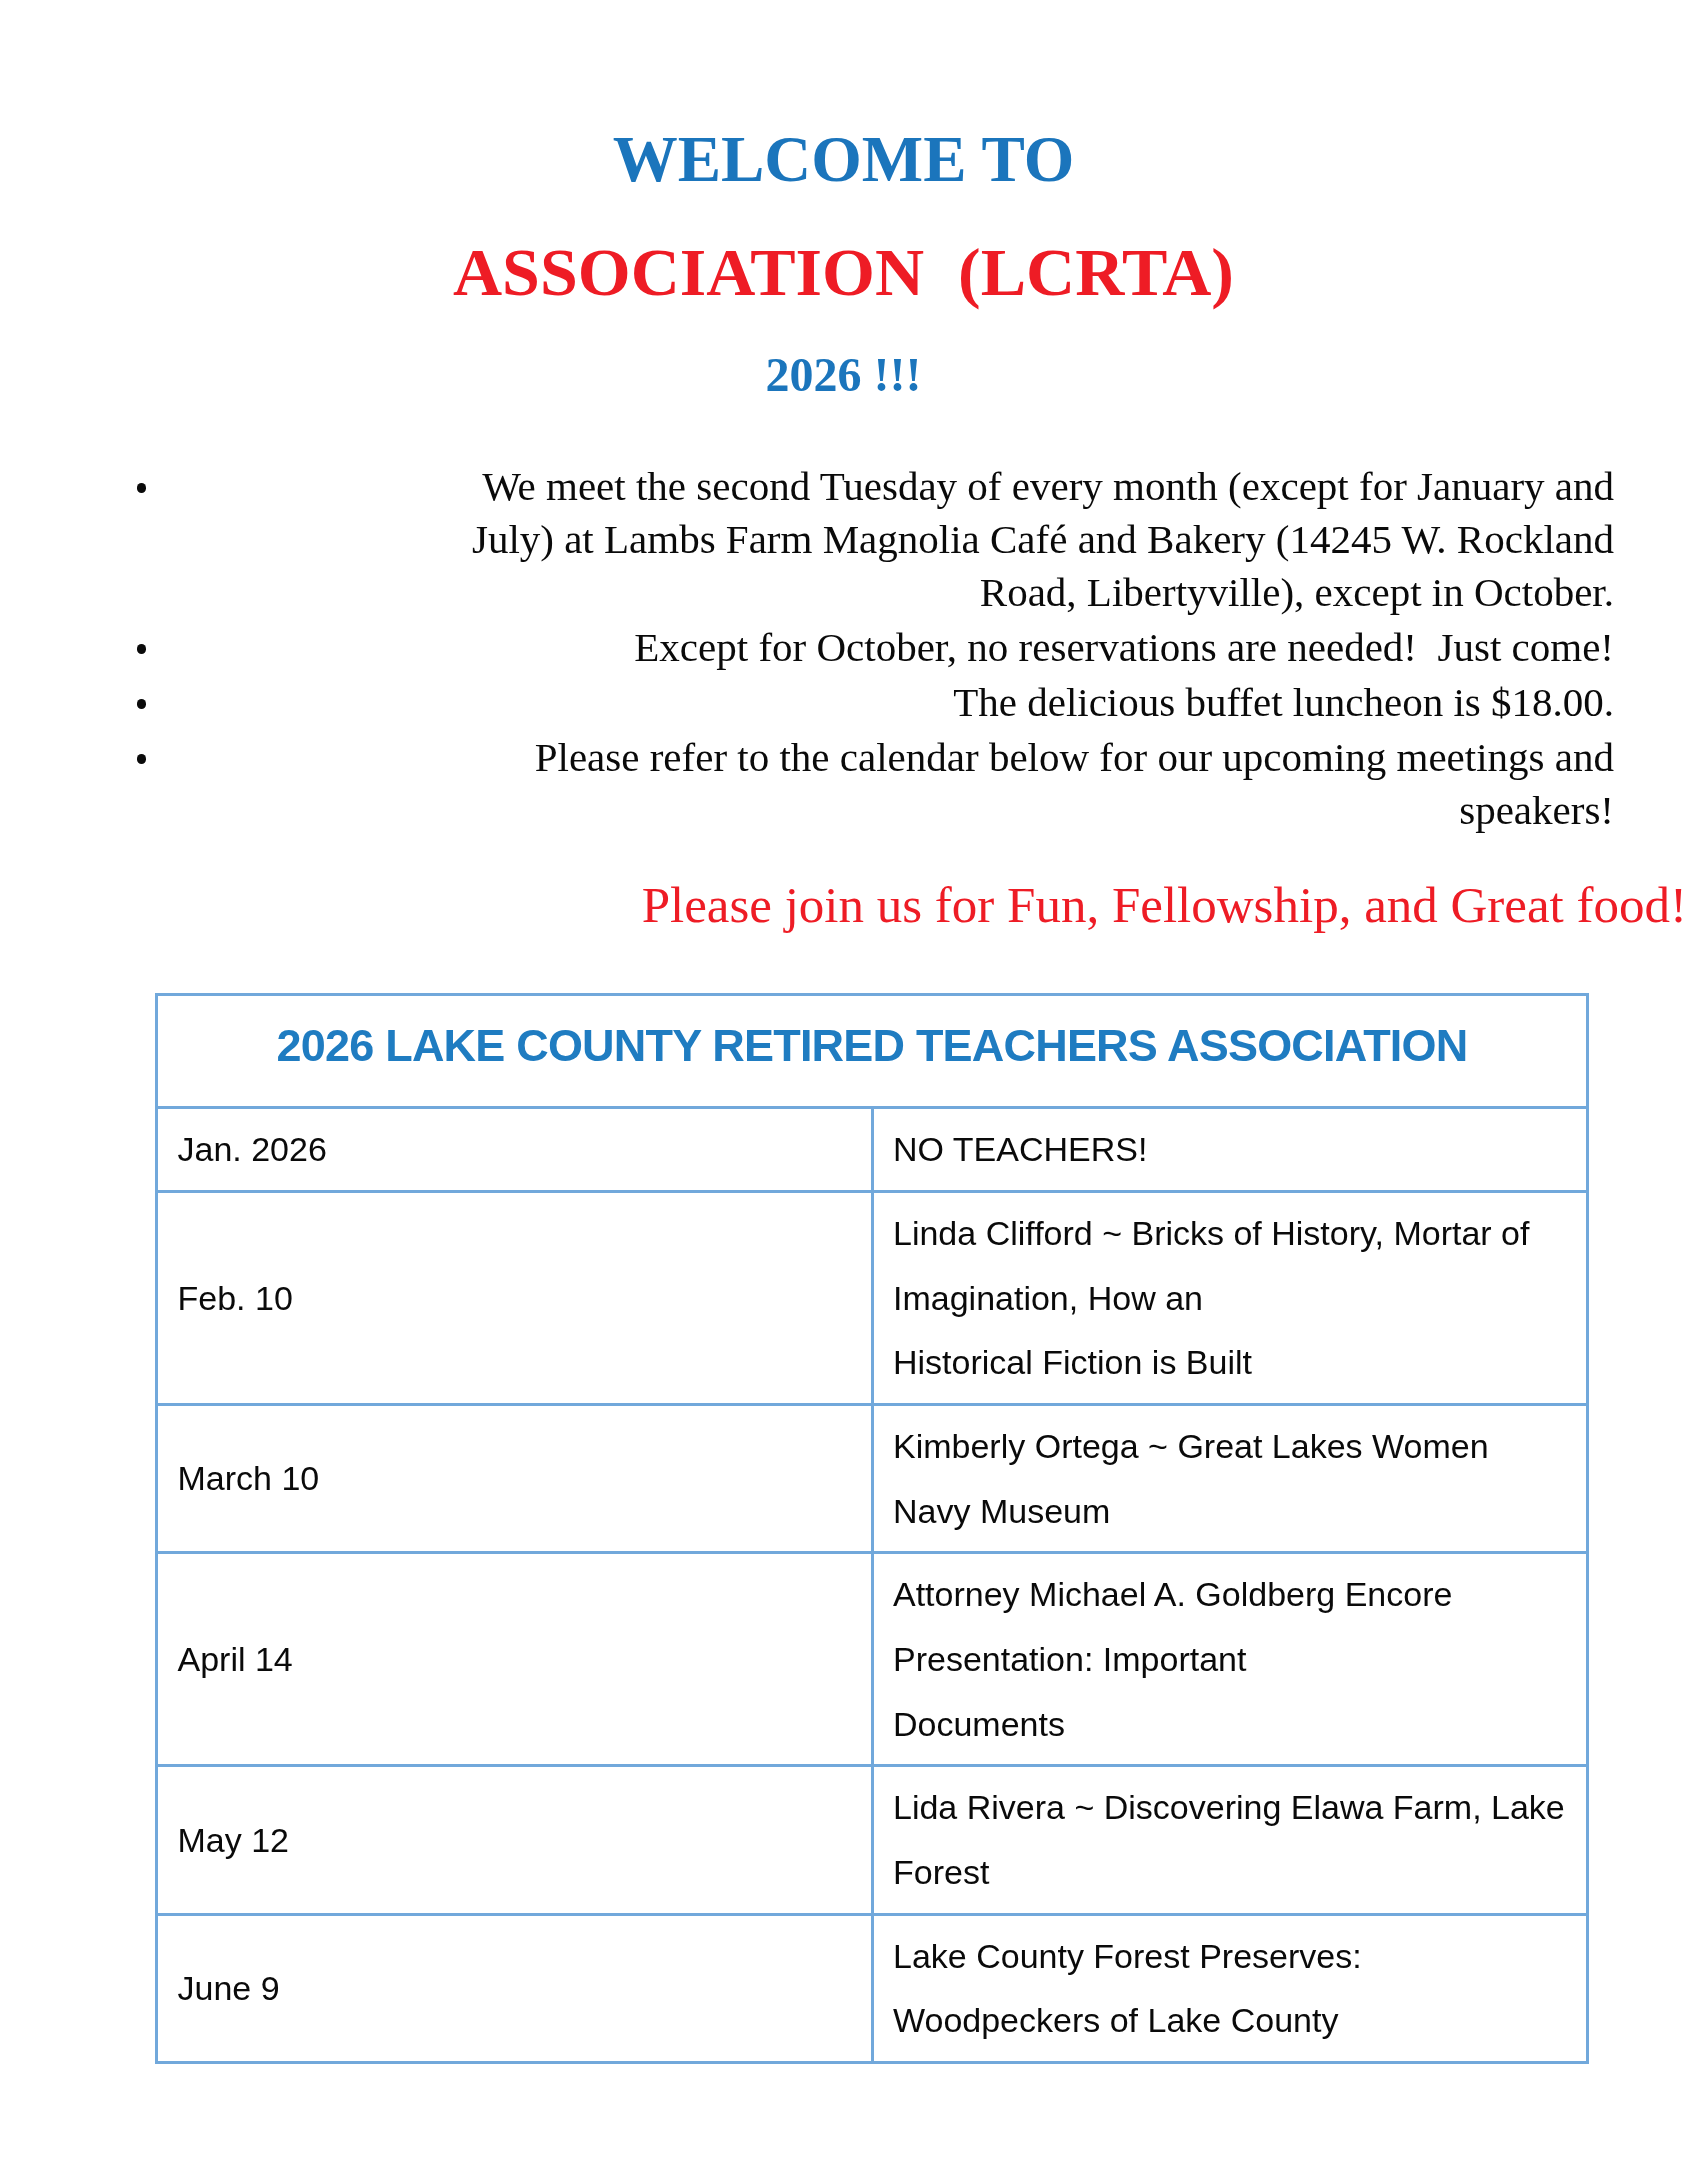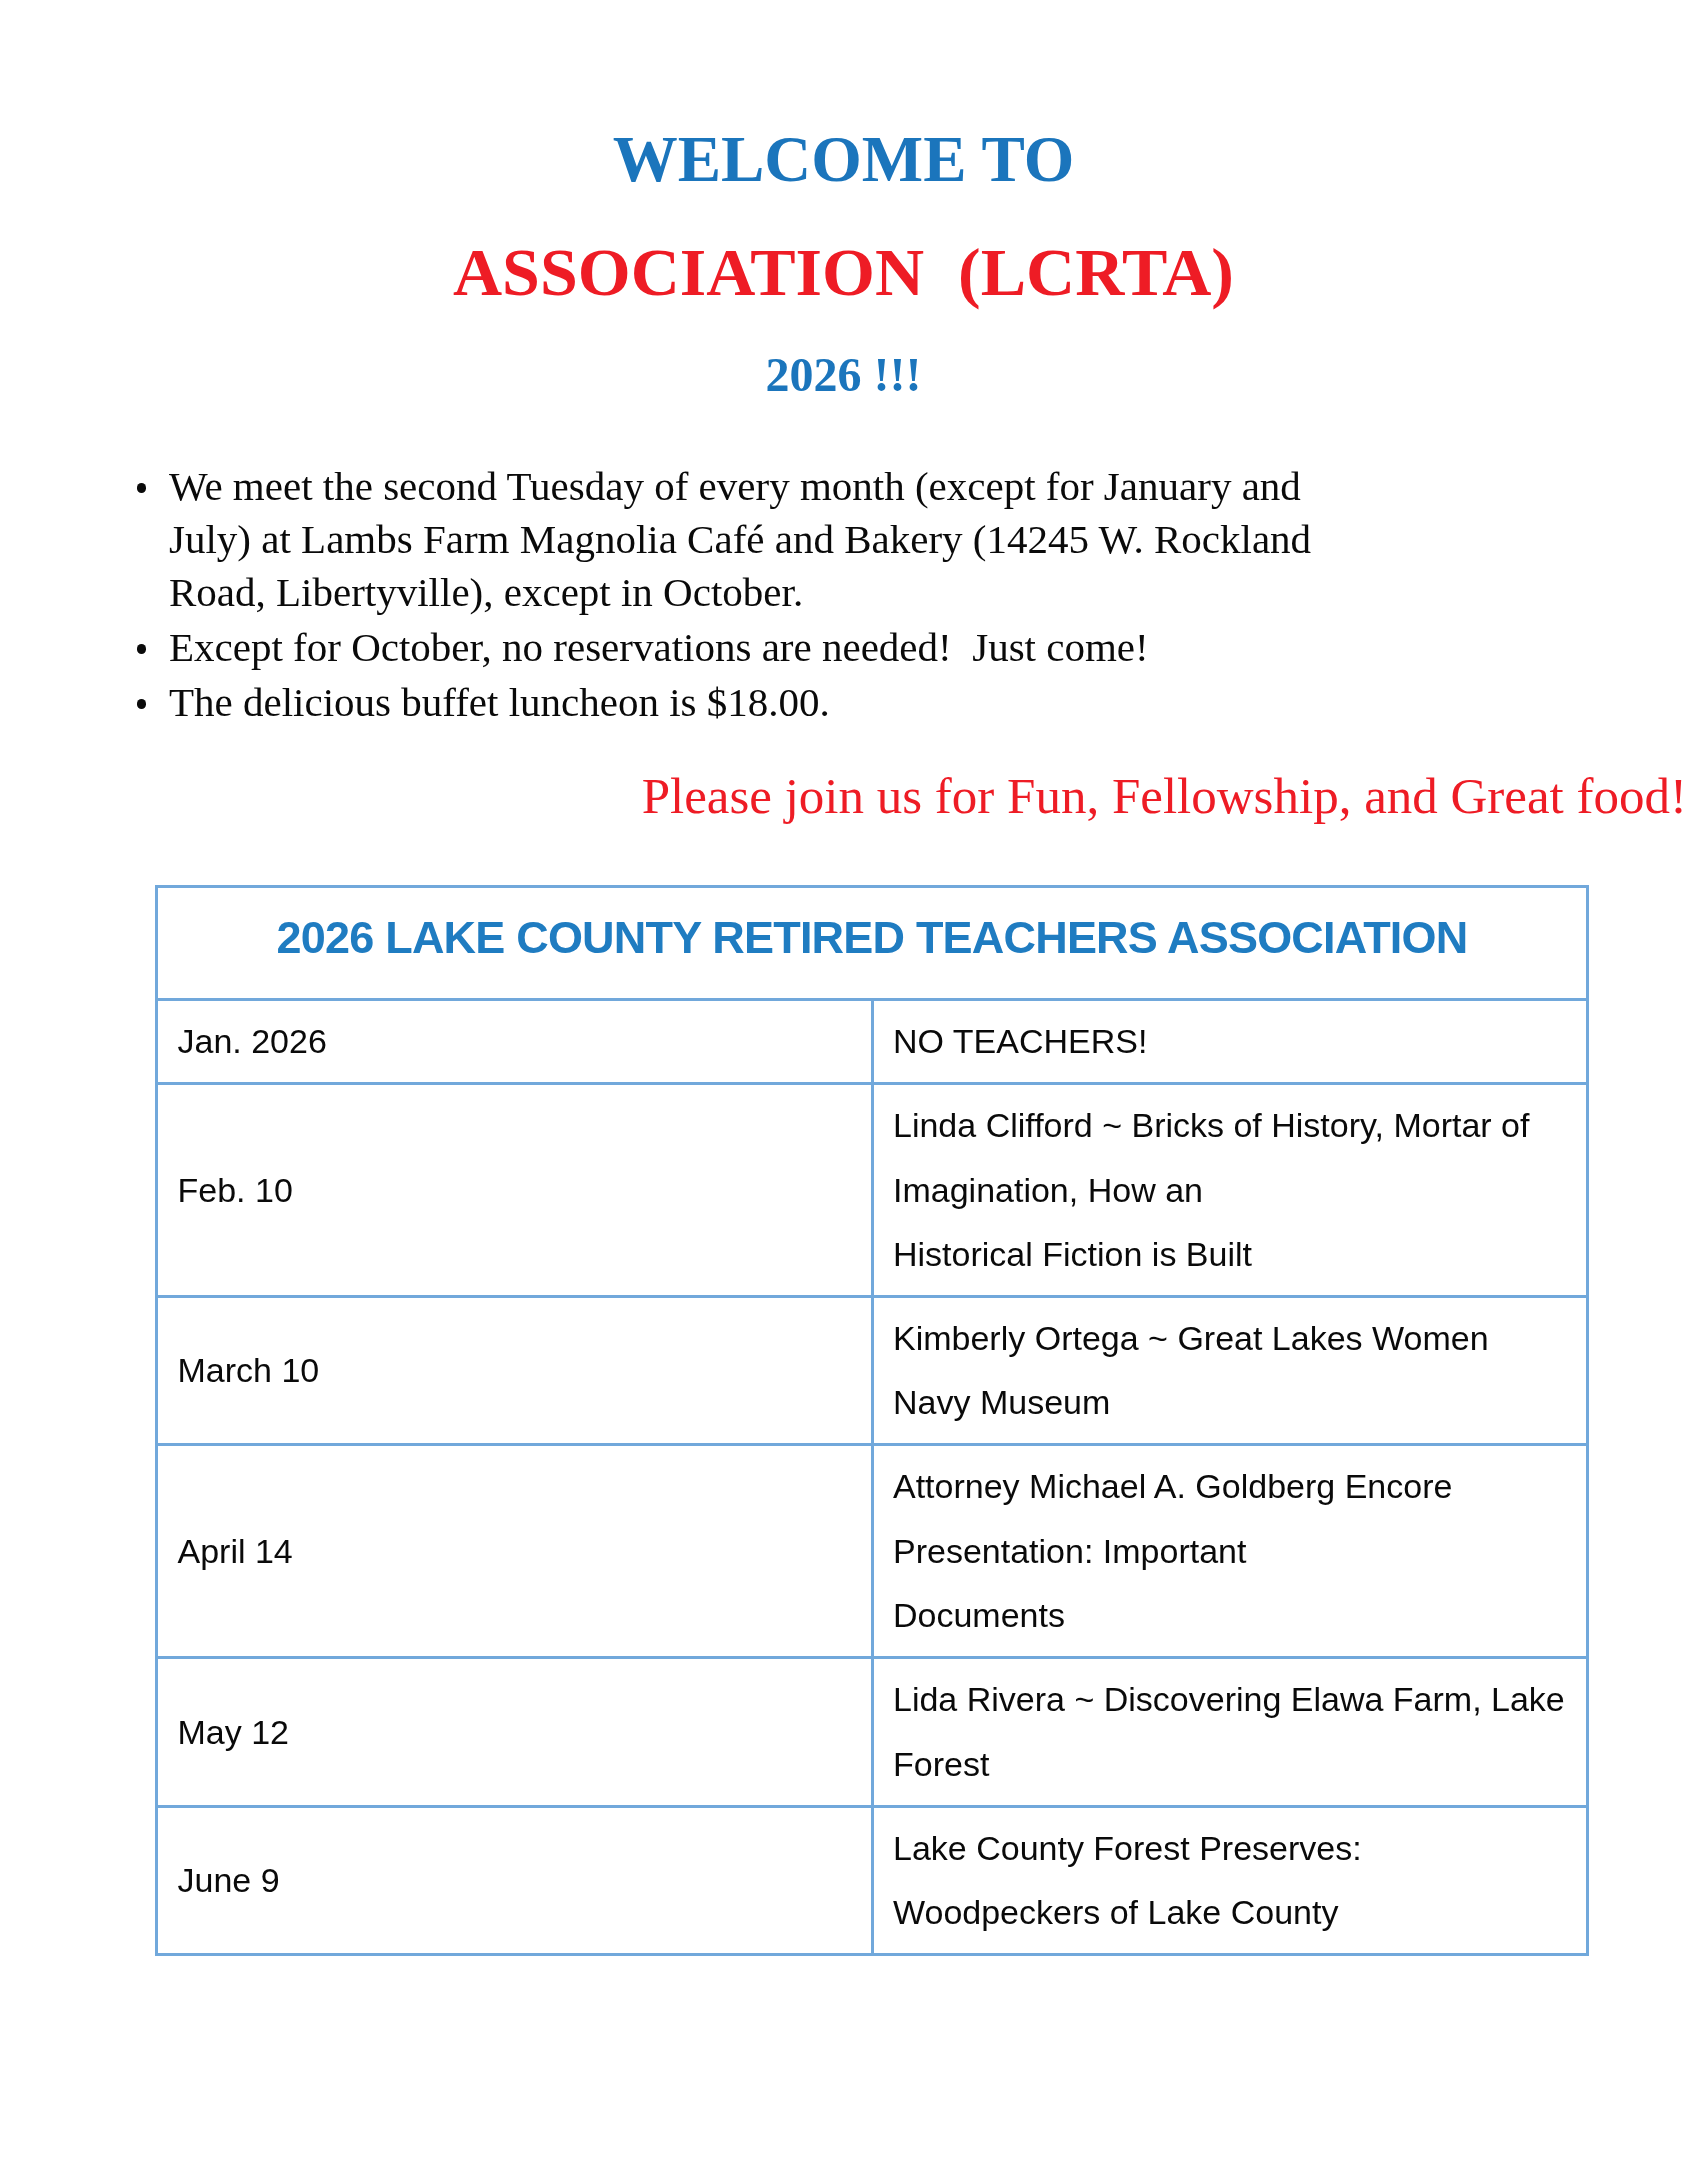--- a/index.html
+++ b/index.html
@@ -33,20 +33,21 @@
     list-style:none;
     margin:23px 73px 0 122px;
     font-size:41px;
     line-height:1.3;
   }
   .bullet-item{
     position:relative;
     padding-left:47px;
     white-space:pre-wrap;
     margin-bottom:1.6px;
+    text-align:right;
   }
   .bullet-item::before{
     content:"";
     position:absolute;
     left:14.7px;top:23px;
     width:9.8px;height:9.8px;
     border-radius:50%;
     background:var(--text-black);
   }
 
@@ -96,20 +97,21 @@
   <div class="title-block">
     <div class="title-line title-welcome">WELCOME TO</div>
     <div class="title-line title-assoc">ASSOCIATION  (LCRTA)</div>
     <div class="title-line title-year">2026 !!!</div>
   </div>
 
   <ul class="bullet-list">
       <li class="bullet-item">We meet the second Tuesday of every month (except for January and<br>July) at Lambs Farm Magnolia Café and Bakery (14245 W. Rockland<br>Road, Libertyville), except in October.</li>
       <li class="bullet-item">Except for October, no reservations are needed!  Just come!</li>
       <li class="bullet-item">The delicious buffet luncheon is $18.00.</li>
+      <li class="bullet-item">Please refer to the calendar below for our upcoming meetings and<br>speakers!</li>
     </ul>
 
   <div class="tagline">Please join us for Fun, Fellowship, and Great food!</div>
 
   <table class="cal-table">
     <thead>
       <tr>
         <th class="cal-title-cell" colspan="2">2026 LAKE COUNTY RETIRED TEACHERS ASSOCIATION</th>
       </tr>
     </thead>

